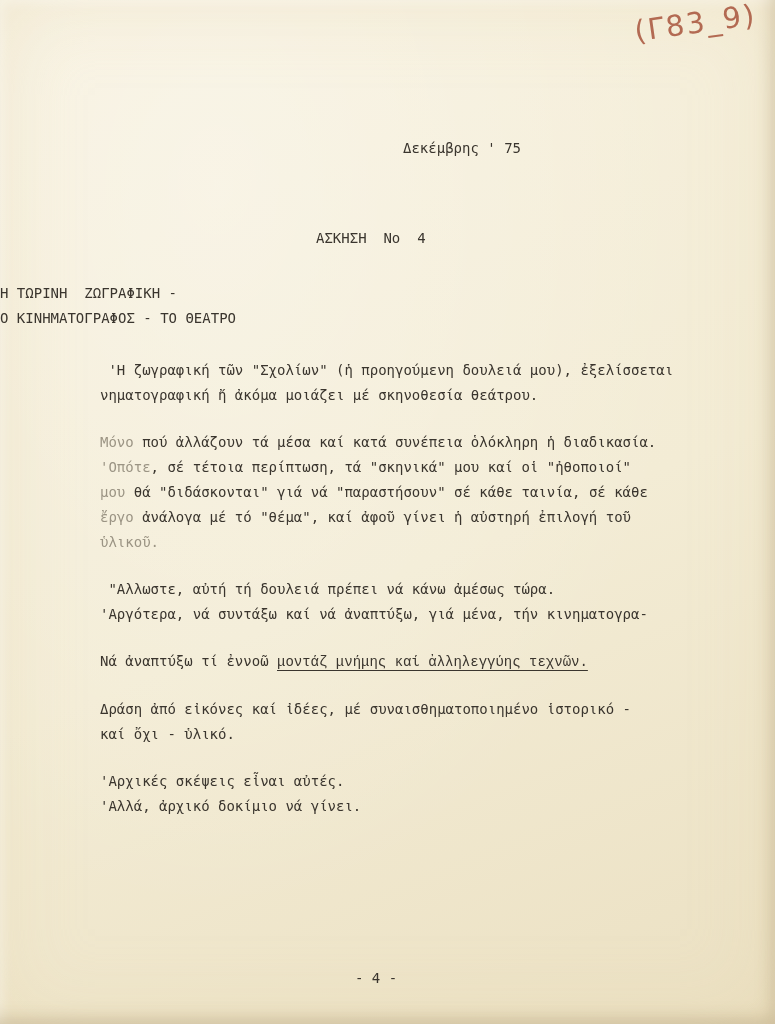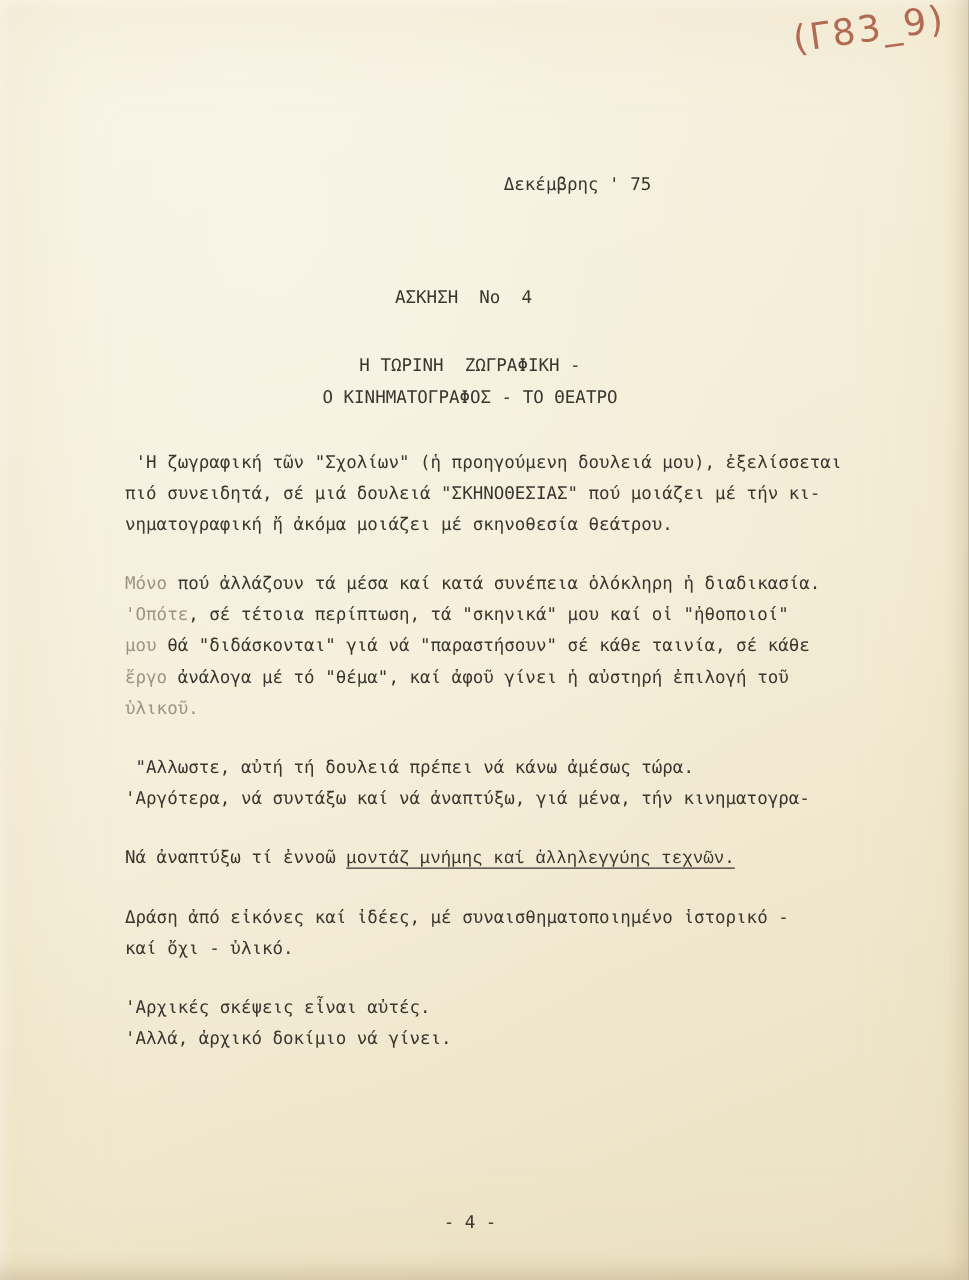--- a/index.html
+++ b/index.html
@@ -27,21 +27,21 @@
     font-family: "DejaVu Sans", sans-serif;
     font-size: 29px;
     letter-spacing: 2px;
     color: var(--annotation);
     opacity: 0.85;
     transform: rotate(-8deg);
     white-space: pre;
   }
   .date-line   { position: absolute; left: 403px; top: 136px; }
   .exercise    { position: absolute; left: 284px; top: 226px; margin-left: 32px; }
-  .title-block { position: absolute; left: 0; top: 281px; width: 752px; text-align: center; }
+  .title-block { position: absolute; left: 0; top: 281px; width: 752px; text-align: left; }
   .title-block .typed { display: block; }
   .doc-body    { position: absolute; left: 100px; top: 358px; width: 620px; }
   .paragraph   { margin: 0 0 22px 0; }
   .line        { white-space: pre; font-size: 14px; line-height: 25px; }
   .faded       { color: var(--faded-ink); margin-top: 48px; }
   .underline   {
     text-decoration: underline;
     text-underline-offset: 4px;
     text-decoration-thickness: 1.2px;
     font-family: Liberation Mono, monospace;
@@ -60,21 +60,20 @@
   <div class="exercise typed">ΑΣΚΗΣΗ  Νο  4</div>
 
   <div class="title-block">
     <span class="typed">Η ΤΩΡΙΝΗ  ΖΩΓΡΑΦΙΚΗ -</span>
     <span class="typed">Ο ΚΙΝΗΜΑΤΟΓΡΑΦΟΣ - ΤΟ ΘΕΑΤΡΟ</span>
   </div>
 
   <div class="doc-body">
       <div class="paragraph">
         <div class="line"><span> 'Η ζωγραφική τῶν "Σχολίων" (ἡ προηγούμενη δουλειά μου), ἐξελίσσεται</span></div>
-        <div class="line"><span>πιό συνειδητά, σέ μιά δουλειά "ΣΚΗΝΟΘΕΣΙΑΣ" πού μοιάζει μέ τήν κι-</span></div>
         <div class="line"><span>νηματογραφική ἤ ἀκόμα μοιάζει μέ σκηνοθεσία θεάτρου.</span></div>
       </div>
       <div class="paragraph">
         <div class="line"><span class="faded">Μόνο</span><span> πού ἀλλάζουν τά μέσα καί κατά συνέπεια ὁλόκληρη ἡ διαδικασία.</span></div>
         <div class="line"><span class="faded">'Οπότε</span><span>, σέ τέτοια περίπτωση, τά "σκηνικά" μου καί οἱ "ἠθοποιοί"</span></div>
         <div class="line"><span class="faded">μου</span><span> θά "διδάσκονται" γιά νά "παραστήσουν" σέ κάθε ταινία, σέ κάθε</span></div>
         <div class="line"><span class="faded">ἔργο</span><span> ἀνάλογα μέ τό "θέμα", καί ἀφοῦ γίνει ἡ αὐστηρή ἐπιλογή τοῦ</span></div>
         <div class="line"><span class="faded">ὑλικοῦ.</span></div>
       </div>
       <div class="paragraph">

